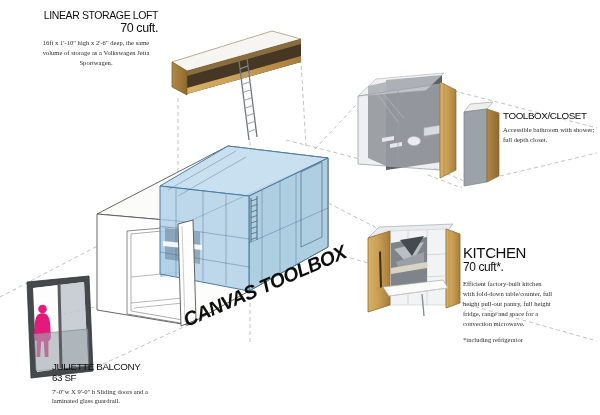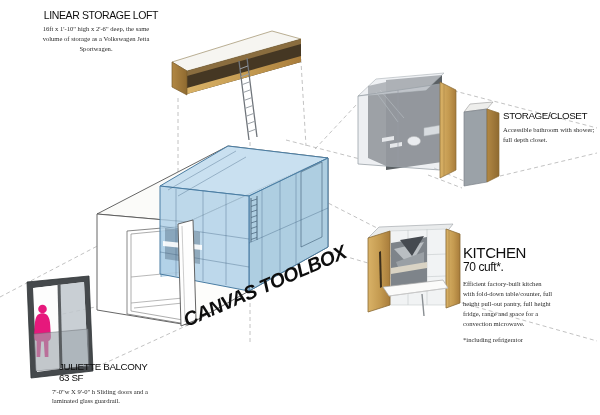--- a/index.html
+++ b/index.html
@@ -15,21 +15,21 @@
   .loft .d{text-align:center;margin-top:3px;}
   .bath{left:503px;top:110px;width:97px;text-align:left;}
   .bath .h1{font-size:9.8px;}
   .bath .d{margin-top:4px;}
   .kit{left:463px;top:244px;width:90px;text-align:left;}
   .kit .h1{font-size:15px;}
   .kit .h2{font-size:12px;}
   .kit .d{margin-top:4px;}
   .kit .fn{margin-top:6px;}
   .balc{left:52px;top:361px;width:112px;text-align:left;}
-  .balc .h1,.balc .h2{font-size:9.8px;margin-left:7px;}
+  .balc .h1,.balc .h2{font-size:9.8px;}
   .balc .d{margin-top:3px;}
   .dash{stroke:#b3b3b3;stroke-width:0.8;fill:none;stroke-dasharray:4 3;}
   .edge{stroke:#555;stroke-width:0.9;}
   .innerline{stroke:rgba(55,90,120,0.5);stroke-width:0.7;fill:none;}
 </style>
 </head>
 <body>
 
 <div class="stage">
 
@@ -157,25 +157,26 @@
     <polygon points="34,334 88,329 89,366 36,371" fill="rgba(158,166,173,0.62)" stroke="rgba(105,110,115,0.8)" stroke-width="0.6"></polygon>
     <polygon points="57.5,284 60.5,284 62.5,368 59.5,368" fill="#595d60"></polygon>
     <path d="M27,282 L89,276 L93,371 L31,378 Z" fill="none" stroke="#2f3336" stroke-width="0.8"></path>
   </g>
 
   <text transform="translate(187,327) rotate(-23.5)" font-family="Liberation Sans, sans-serif" font-size="19.5" font-weight="bold" font-style="italic" letter-spacing="-0.5" fill="#0d0d0d">CANVAS TOOLBOX</text>
 </svg>
 
   <div class="callout loft">
     <div class="h1">LINEAR STORAGE LOFT</div>
+    <div class="h2">70 cuft.</div>
     <div class="d">16ft x 1'-10" high x 2'-6" deep, the same volume of storage as a Volkswagen Jetta Sportwagen.</div>
   </div>
 
   <div class="callout bath">
-    <div class="h1">STORAGE/CLOSET</div>
+    <div class="h1">TOOLBOX/CLOSET</div>
     <div class="d">Accessible bathroom with shower; full depth closet.</div>
   </div>
 
   <div class="callout kit">
     <div class="h1">KITCHEN</div>
     <div class="h2">70 cuft*.</div>
     <div class="d">Efficient factory-built kitchen with fold-down table/counter, full height pull-out pantry, full height fridge, range and space for a convection microwave.</div>
     <div class="d fn">*including refrigerator</div>
   </div>
 

